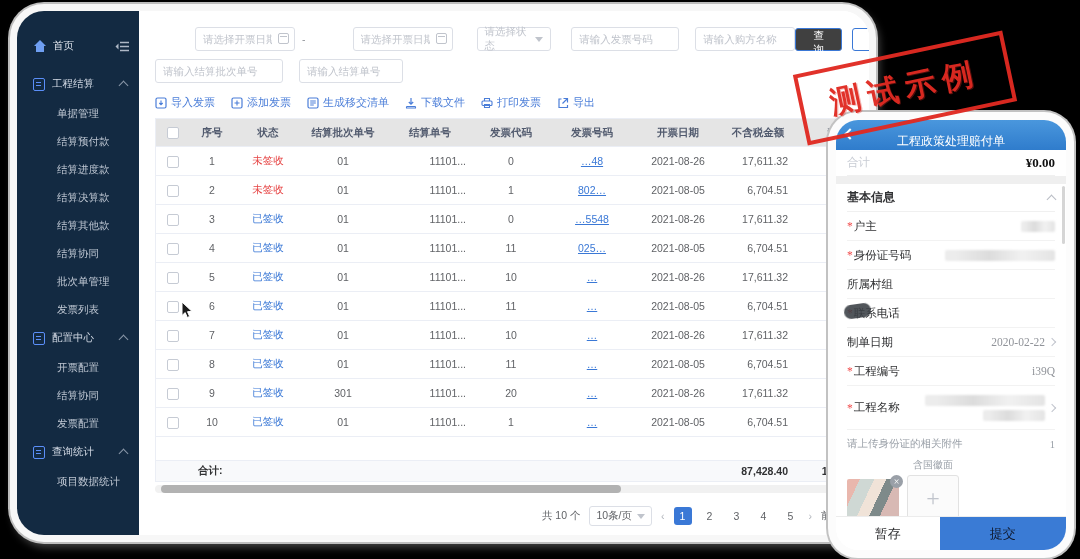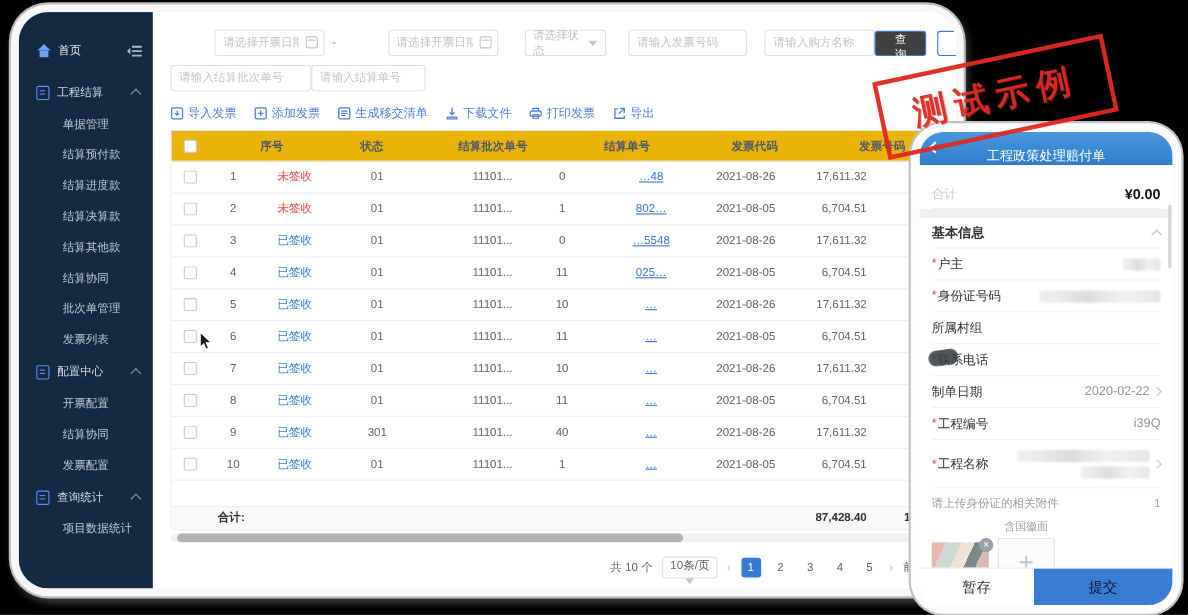--- a/index.html
+++ b/index.html
@@ -43,55 +43,55 @@
   .btn-primary { background:#404040; color:#fff; margin-left:auto; }
   .btn-plain { background:#fff; color:#3a78d6; margin-left:10px; }
 
   .toolbar { display:flex; align-items:center; gap:16px; margin:12px 0 8px; color:#4a7dd8; font-size:11px; }
   .tool { display:flex; align-items:center; gap:4px; cursor:pointer; }
   .tool svg { display:block; }
 
   
   .tbl { width:722px; border:1px solid #ebeef5; border-bottom:none; }
   .trow { display:grid; grid-template-columns:34px 44px 68px 82px 92px 70px 92px 80px 80px 80px; align-items:center; height:29px; border-bottom:1px solid #ebeef5; }
-  .thead { background:#eab308; color:#515a6e; font-weight:bold; height:28px;gap:35px; }
+  .thead { background:#e5e5e5; color:#515a6e; font-weight:bold; height:28px; }
   .tc { text-align:center; overflow:hidden; white-space:nowrap; }
   .tc.rt { text-align:right; padding-right:10px; }
   .cbx { display:inline-block; width:12px; height:12px; border:1px solid #c6cbd4; border-radius:2px; background:#fff; vertical-align:middle; }
   .st-red { color:#e64545; } .st-blue { color:#3a78d6; }
   .lnk { color:#3a78d6; text-decoration:underline; cursor:pointer; }
   .tfill { height:24px; border-bottom:1px solid #ebeef5; }
   .tfoot { background:#f8f9fb; height:21px; font-weight:bold; color:#303133; }
   .tfoot .lbl { text-align:left; padding-left:8px; grid-column:2/4; }
 
   .hscroll { width:742px; height:8px; background:#f1f1f1; border-radius:4px; margin-top:3px; position:relative; }
   .hthumb { position:absolute; left:6px; top:0; width:62%; height:8px; background:#b2b2b2; border-radius:4px; }
 
   .pager { width:722px; display:flex; justify-content:flex-end; align-items:center; gap:9px; margin-top:13px; color:#606266; }
-  .psel { height:20px; border:1px solid #dcdfe6; border-radius:3px; display:flex; align-items:center; gap:5px; padding:0 6px; color:#606266;flex-direction:column; }
+  .psel { height:20px; border:1px solid #dcdfe6; border-radius:3px; display:flex; align-items:center; gap:5px; padding:0 6px; color:#606266; }
   .pg { min-width:18px; height:18px; line-height:18px; text-align:center; cursor:pointer; }
   .pg.on { background:#3a78d6; color:#fff; border-radius:3px; }
   .parrow { color:#b0b4bb; cursor:pointer; }
   .goto-in { width:26px; height:19px; border:1px solid #dcdfe6; border-radius:3px; }
 
   
   .cursor { position:absolute; left:181px; top:301px; z-index:2; }
 
   
   .stamp { position:absolute; left:798px; top:52px; width:214px; height:72px; z-index:5;
     border:4px solid #e02a22; transform:rotate(-12deg); display:flex; align-items:center; justify-content:center;
     color:#e02a22; font-size:31px; font-weight:bold; letter-spacing:7px; text-shadow:1px 1px 0 rgba(224,42,34,.35); opacity:.96; }
 
   
   .phone { position:absolute; left:828px; top:112px; width:246px; height:446px; z-index:4;
     background:#fff; border:8px solid #fcfcfc; border-radius:30px;
     box-shadow:0 0 0 2px #c2c2c2; overflow:hidden; font-size:11.5px; color:#303133; }
   .pheader { height:30px; background:linear-gradient(180deg,#4a97dd,#2f7ccc); display:flex; align-items:flex-end; justify-content:center; position:relative; color:#fff; font-size:12px; }
   .backic { position:absolute; left:10px; top:10px; width:8px; height:8px; border-left:2px solid #fff; border-bottom:2px solid #fff; transform:rotate(45deg); cursor:pointer; }
-  .pbody { padding:14px 11px; position:relative; }
+  .pbody { padding:0 11px; position:relative;font-family:Liberation Serif, serif; }
   .psum { height:26px; display:flex; align-items:center; justify-content:space-between; border-bottom:1px solid #f0f0f0; }
   .psum .l { color:#c8ccd4; }
   .psum .v { font-weight:bold; font-size:13px; color:#111; }
   .pband { height:8px; background:#efefef; margin:0 -11px; }
   .psec { height:28px; display:flex; align-items:center; justify-content:space-between; font-weight:bold; font-size:12px; border-bottom:1px solid #f0f0f0; }
   .psec .chev { border-color:#b8bcc4; }
   .prow { height:29px; display:flex; align-items:center; justify-content:space-between; border-bottom:1px solid #f2f2f2; }
   .prow.tall { height:44px; }
   .req { color:#f04b4b; margin-right:1px; }
   .plabel { display:flex; align-items:center; position:relative; }
@@ -180,21 +180,21 @@
         <span>请选择状态</span>
         <span class="caret"></span>
       </span>
       <input style="width: 108px; margin-left: 20px;" placeholder="请输入发票号码">
       <input style="width: 100px; margin-left: 16px;" placeholder="请输入购方名称">
       <button class="btn btn-primary">查询</button>
       <button class="btn btn-plain">重置</button>
     </div>
     <div class="f-row">
       <input style="width: 128px;" placeholder="请输入结算批次单号">
-      <input style="width: 104px; " placeholder="请输入结算单号">
+      <input style="width: 104px; margin-left: 16px;" placeholder="请输入结算单号">
     </div>
 
     <div class="toolbar">
       <span class="tool">
         <svg width="12" height="12" viewBox="0 0 12 12">
             <rect x="1" y="1" width="10" height="10" rx="1.5" fill="none" stroke="#4a7dd8" stroke-width="1.2"></rect>
             <path d="M6 3.5v4M4.3 6l1.7 1.7L7.7 6" fill="none" stroke="#4a7dd8" stroke-width="1.1"></path>
           </svg>
         <span>导入发票</span>
       </span>
@@ -344,21 +344,21 @@
         <div class="tc">2021-08-05</div>
         <div class="tc rt">6,704.51</div>
         <div class="tc rt">161.63</div>
       </div>
       <div class="trow">
         <div class="tc"><span class="cbx"></span></div>
         <div class="tc">9</div>
         <div class="tc st-blue">已签收</div>
         <div class="tc">301</div>
         <div class="tc rt">11101...</div>
-        <div class="tc">40</div>
+        <div class="tc">20</div>
         <div class="tc"><span class="lnk">…</span></div>
         <div class="tc">2021-08-26</div>
         <div class="tc rt">17,611.32</div>
         <div class="tc rt">161.63</div>
       </div>
       <div class="trow">
         <div class="tc"><span class="cbx"></span></div>
         <div class="tc">10</div>
         <div class="tc st-blue">已签收</div>
         <div class="tc">01</div>

